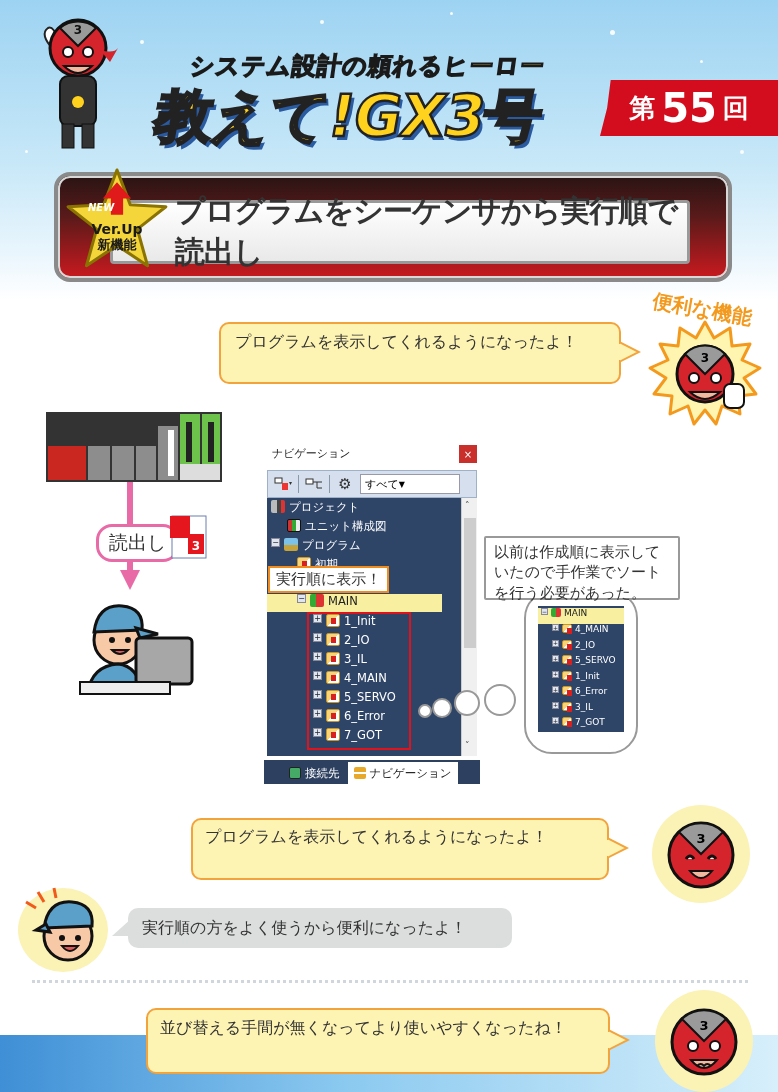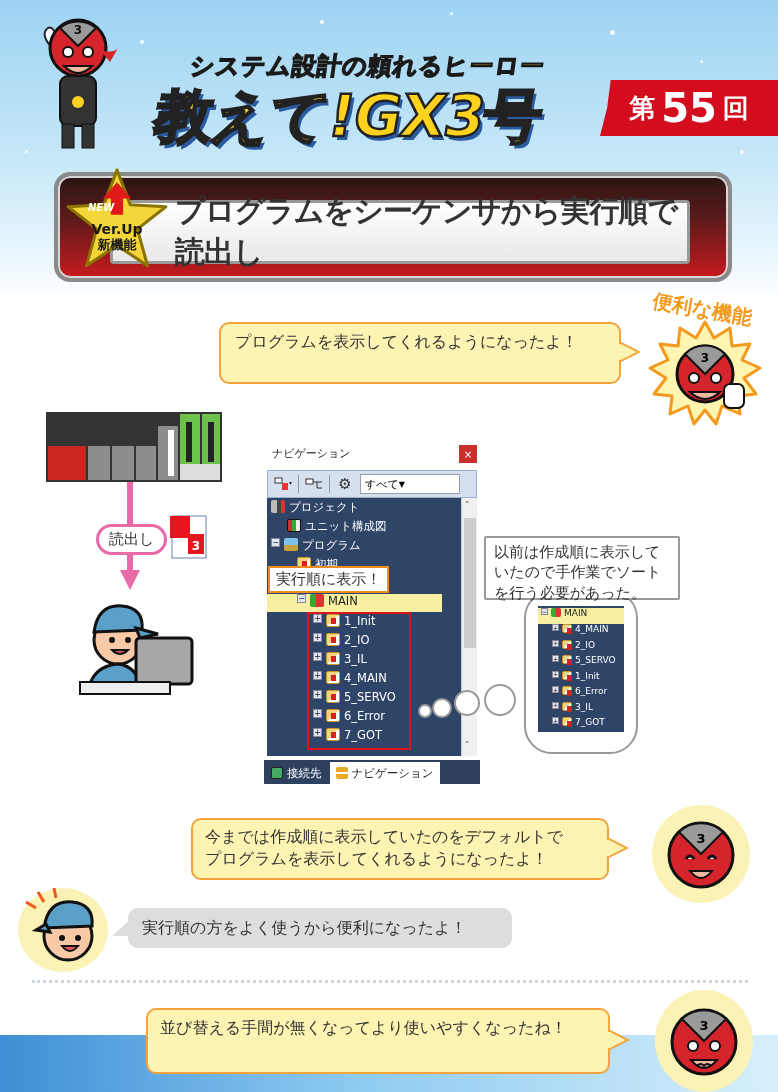--- a/index.html
+++ b/index.html
@@ -42,21 +42,21 @@
 .nav-tree{left:3px;top:58px;width:194px;height:258px;background:#2f4568;overflow:hidden}
 .nav-scroll{left:197px;top:58px;width:16px;height:258px;background:#f0f0f0;border-left:1px solid #ccc}
 .scroll-thumb{left:2px;top:20px;width:12px;height:130px;background:#cdcdcd}
 .tree-row{position:absolute;height:18px;display:flex;align-items:flex-start;gap:4px;font-size:11.5px;color:#fff;white-space:nowrap}
 .exp{width:9px;height:9px;background:#dfe6ef;border:1px solid #889;display:inline-flex;align-items:center;justify-content:center;font-size:8px;color:#223;line-height:1}
 .ico{width:14px;height:13px;display:inline-block;border-radius:2px}
 .ico-file{background:linear-gradient(135deg,#f6d57a 0 50%,#fff 50%);border:1px solid #c8952b;position:relative}
 .ico-file::after{content:"";position:absolute;left:4px;top:3px;width:5px;height:6px;background:#d92020}
 .tree-sel{background:#f8f0a0;color:#222}
 .hl-red{position:absolute;border:2px solid #e0121c}
-.nav-tabs{left:0;top:320px;width:216px;height:24px;background:#2d4060;display:flex;align-items:flex-end;padding-left:1px;gap:2px}
+.nav-tabs{left:0;top:320px;width:216px;height:24px;background:#2d4060;display:flex;align-items:flex-end;padding-left:19px;gap:2px}
 .nav-tab{height:22px;display:flex;align-items:center;gap:4px;padding:0 6px;font-size:11.5px;color:#fff}
 .nav-tab.active{background:#fff;color:#222}
 .callout{left:268px;top:566px;padding:2px 6px;background:#fff;border:2px solid #f08c1e;font-size:15px;color:#333}
 
 .mini{left:538px;top:606px;width:86px;height:126px;background:#2f4568}
 .mini .tree-row{font-size:9px;height:15.5px;gap:3px}
 .mini .exp{width:7px;height:7px;font-size:6px}
 .mini .ico{width:10px;height:9px}
 .thought{border:2.5px solid #999;background:#fff;border-radius:20px}
 .cloud{position:absolute;border:2.5px solid #999;background:#fff;border-radius:50%}
@@ -142,21 +142,21 @@
   <rect x="134" y="2" width="20" height="66" fill="#6cc24a"></rect>
   <rect x="156" y="2" width="18" height="66" fill="#6cc24a"></rect>
   <rect x="140" y="10" width="6" height="40" fill="#222"></rect>
   <rect x="162" y="10" width="6" height="40" fill="#222"></rect>
   <rect x="134" y="52" width="40" height="16" fill="#ddd"></rect>
 </svg>
 <svg class="abs" style="left:120px;top:482px" width="20" height="110">
   <rect x="7" y="0" width="6" height="90" fill="#e86aa6"></rect>
   <polygon points="0,88 20,88 10,108" fill="#e86aa6"></polygon>
 </svg>
-<div class="abs" style="left:96px;top:524px;padding:3px 10px;border:3px solid #e86aa6;border-radius:16px;background:#fff;font-size:15px;color:#333">読出し</div>
+<div class="abs" style="left:96px;top:524px;padding:3px 10px;border:3px solid #e86aa6;border-radius:16px;background:#fff;font-size:19px;color:#333">読出し</div>
 <svg class="abs" style="left:168px;top:514px" width="42" height="46">
   <rect x="4" y="2" width="34" height="42" fill="#fff" stroke="#6a7fb0"></rect>
   <rect x="2" y="2" width="20" height="22" fill="#e5161d"></rect>
   <rect x="20" y="20" width="16" height="20" fill="#e5161d"></rect>
   <text x="28" y="36" font-size="12" fill="#fff" font-weight="bold" text-anchor="middle">3</text>
 </svg>
 <svg class="abs" style="left:78px;top:596px" width="120" height="100">
   <circle cx="40" cy="44" r="24" fill="#f7c9a7" stroke="#111" stroke-width="3"></circle>
   <path d="M16 36 Q20 8 44 10 Q66 12 64 34 Z" fill="#5aa0c8" stroke="#111" stroke-width="3"></path>
   <path d="M58 32 L80 38 L62 42 Z" fill="#5aa0c8" stroke="#111" stroke-width="3"></path>
@@ -320,21 +320,20 @@
       <span>3_IL</span>
     </div>
   <div class="tree-row" style="left:14px;top:111px">
       <span class="exp">+</span>
       <span class="ico ico-file"></span>
       <span>7_GOT</span>
     </div>
 </div>
 
 <div class="bubble b-yellow" style="left:191px;top:818px;width:418px;height:62px;padding:6px 12px">
-  <div>今までは作成順に表示していたのをデフォルトで</div>
   <div>プログラムを表示してくれるようになったよ！</div>
 </div>
 <svg class="abs" style="left:607px;top:836px" width="22" height="24">
     <polygon points="0,2 20,12 0,22" fill="#fdf3b3" stroke="#f2a33c" stroke-width="2"></polygon>
     <line x1="0" y1="4" x2="0" y2="20" stroke="#fdf3b3" stroke-width="4"></line>
   </svg>
 <div class="face-circle" style="left:652px;top:805px;width:98px;height:98px">
   <svg width="98" height="98" viewBox="0 0 98 98">
     <circle cx="49" cy="50" r="32" fill="#d5242b" stroke="#111" stroke-width="3"></circle>
     <path d="M27 27 L49 49 L71 27 A32 32 0 0 0 27 27 Z" fill="#9a9a9a" stroke="#111" stroke-width="2"></path>

